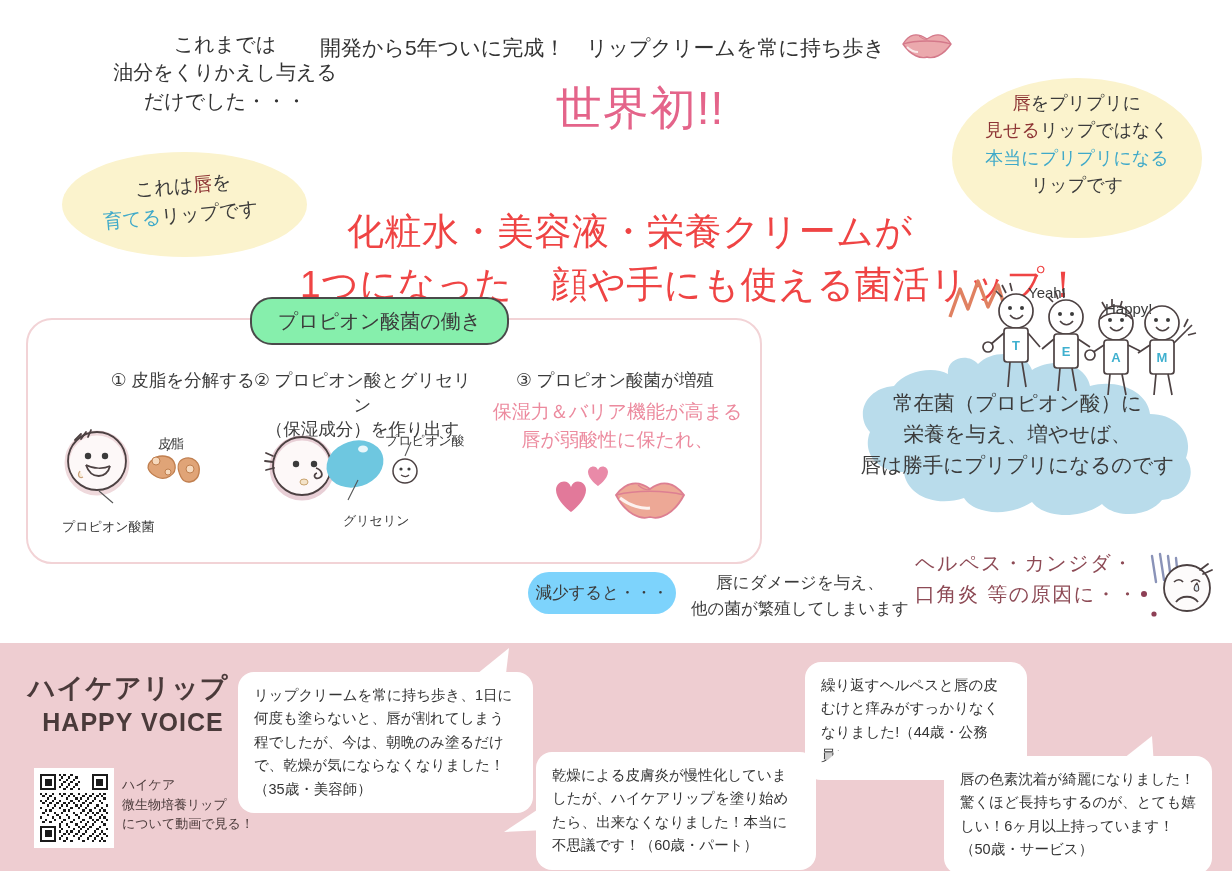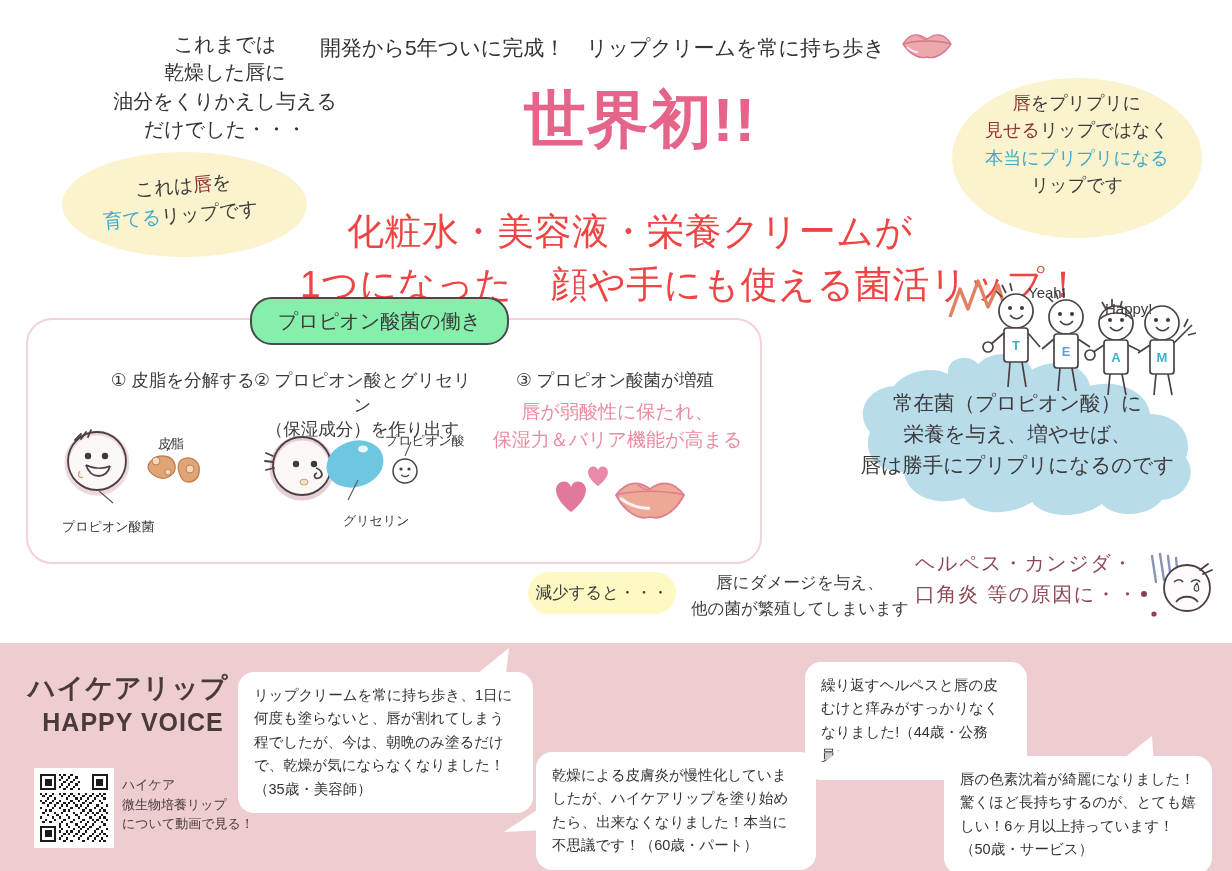--- a/index.html
+++ b/index.html
@@ -19,21 +19,21 @@
     font-size:20px;line-height:1.42;text-align:center;color:#333;
   }
   #tagline-row{
     left:320px;top:30px;width:640px;
     font-size:21px;line-height:1.2;color:#333;
     display:flex;align-items:center;gap:14px;white-space:nowrap;
   }
   #world-first{
     left:330px;top:78px;width:620px;
     text-align:center;
-    font-size:62px;font-weight:bold;color:#e4648a;
+    font-size:46px;font-weight:normal;color:#e4648a;
     letter-spacing:1px;
   }
   .headline{
     left:300px;width:660px;
     text-align:center;
     font-size:37px;font-weight:normal;color:#ef4444;
     letter-spacing:0.5px;white-space:nowrap;margin-top:45px;
   }
   #headline1{top:162px;}
   #headline2{top:215px;}
@@ -77,21 +77,21 @@
   #step3-title{left:490px;top:368px;width:250px;text-align:center;}
   #step3-sub{
     left:485px;top:398px;width:265px;text-align:center;
     font-size:19px;line-height:1.45;color:#ec8a9e;
   }
   .mini-label{position:absolute;font-size:13px;color:#3b3b3b;white-space:nowrap;}
 
   
   #decrease-pill{
     left:528px;top:572px;width:148px;height:42px;
-    background:#fef9c3;border-radius:21px;
+    background:#7dd3fc;border-radius:21px;
     display:flex;align-items:center;justify-content:center;
     font-size:16.5px;color:#3b3b3b;
   }
   #decrease-text{
     left:680px;top:570px;width:240px;text-align:center;
     font-size:16.5px;line-height:1.55;color:#3b3b3b;
   }
   #handwrite{
     left:915px;top:548px;width:250px;
     font-size:20px;line-height:1.55;color:#8d4a55;
@@ -136,21 +136,20 @@
   #t1{left:238px;top:672px;width:295px;}
   #t2{left:536px;top:752px;width:280px;}
   #t3{left:805px;top:662px;width:222px;}
   #t4{left:944px;top:756px;width:268px;}
 </style>
 </head>
 <body>
 
 <div class="abs" id="intro-text">
   <div>これまでは</div>
-  <div>乾燥した唇に</div>
   <div>油分をくりかえし与える</div>
   <div>だけでした・・・</div>
 </div>
 
 <div class="abs" id="tagline-row">
   <span>開発から5年ついに完成！　リップクリームを常に持ち歩き</span>
   <span style="flex:0 0 auto;">
     <svg width="56" height="30" viewBox="0 0 56 30">
       <path d="M4 14 C10 4 18 2 28 9 C38 2 46 4 52 14 C44 26 34 29 28 27 C22 29 12 26 4 14 Z" fill="#eba9ad" stroke="#d4798a" stroke-width="1.4"></path>
       <path d="M4 14 C16 10 40 10 52 14" fill="none" stroke="#d4798a" stroke-width="1.3"></path>
@@ -191,22 +190,22 @@
 <div class="abs" id="mechanism-panel"></div>
 <div class="abs" id="mechanism-badge">プロピオン酸菌の働き</div>
 
 <div class="abs step-title" id="step1-title">① 皮脂を分解する</div>
 <div class="abs step-title" id="step2-title">
   <div>② プロピオン酸とグリセリン</div>
   <div>（保湿成分）を作り出す</div>
 </div>
 <div class="abs step-title" id="step3-title">③ プロピオン酸菌が増殖</div>
 <div class="abs" id="step3-sub">
+  <div>保湿力＆バリア機能が高まる</div>
   <div>唇が弱酸性に保たれ、</div>
-  <div>保湿力＆バリア機能が高まる</div>
 </div>
 
 <svg class="abs" style="left:55px;top:425px;" width="175" height="80" viewBox="0 0 175 80">
   <circle cx="42" cy="38" r="30" fill="#fdf8f8" stroke="#efd9dc" stroke-width="5"></circle>
   <circle cx="42" cy="36" r="29" fill="none" stroke="#4c4142" stroke-width="1.8"></circle>
   <path d="M20 15 L26 9 M26 14 L31 7 M33 12 L36 5" stroke="#4c4142" stroke-width="1.8" fill="none" stroke-linecap="round"></path>
   <circle cx="33" cy="31" r="3.2" fill="#3b3b3b"></circle>
   <circle cx="50" cy="31" r="3.2" fill="#3b3b3b"></circle>
   <path d="M31 40 C36 55 52 54 55 41" fill="none" stroke="#4c4142" stroke-width="1.8"></path>
   <path d="M31 40 C38 44 49 44 55 41" fill="none" stroke="#4c4142" stroke-width="1.5"></path>

